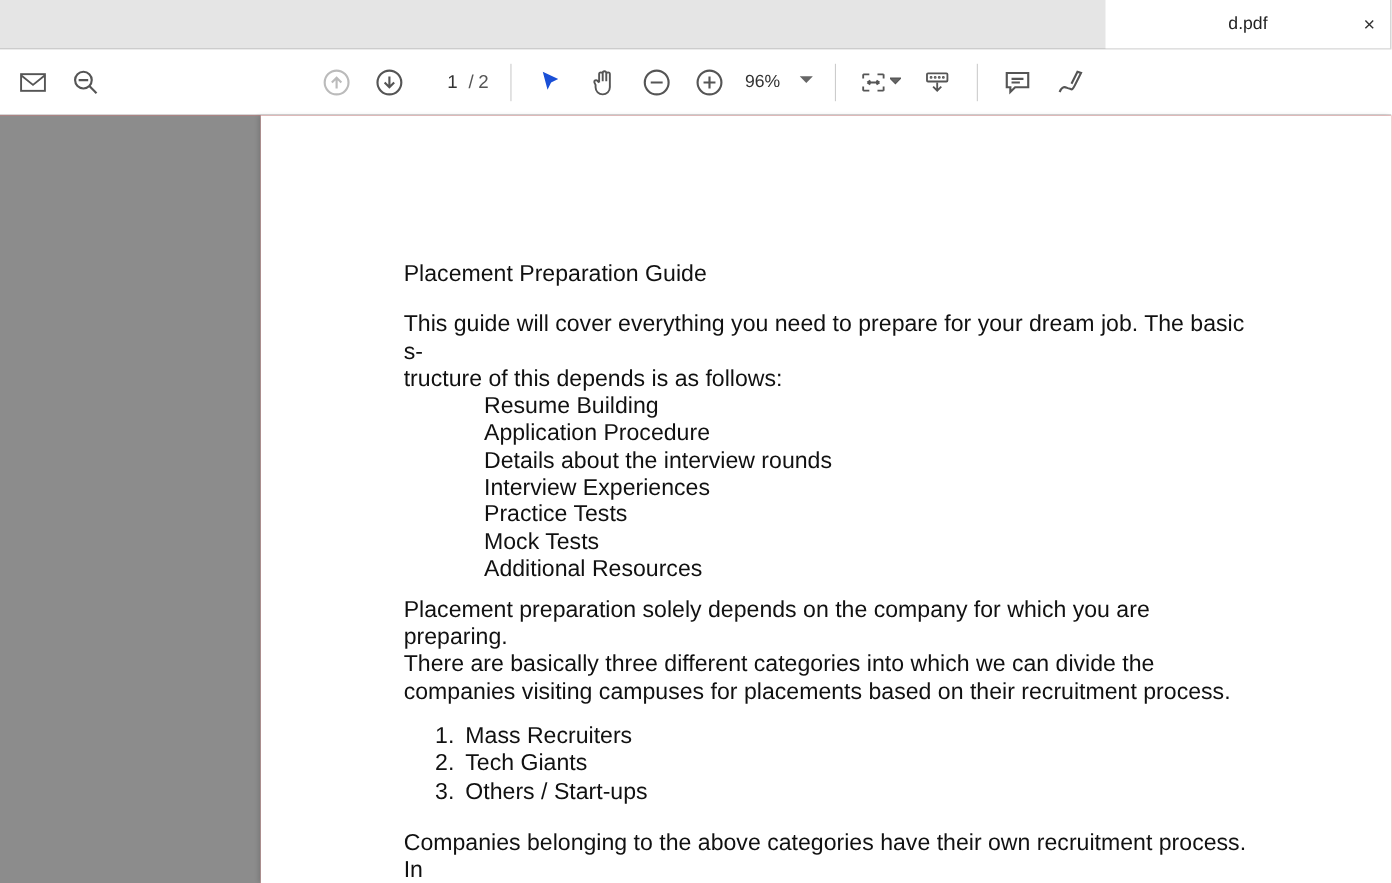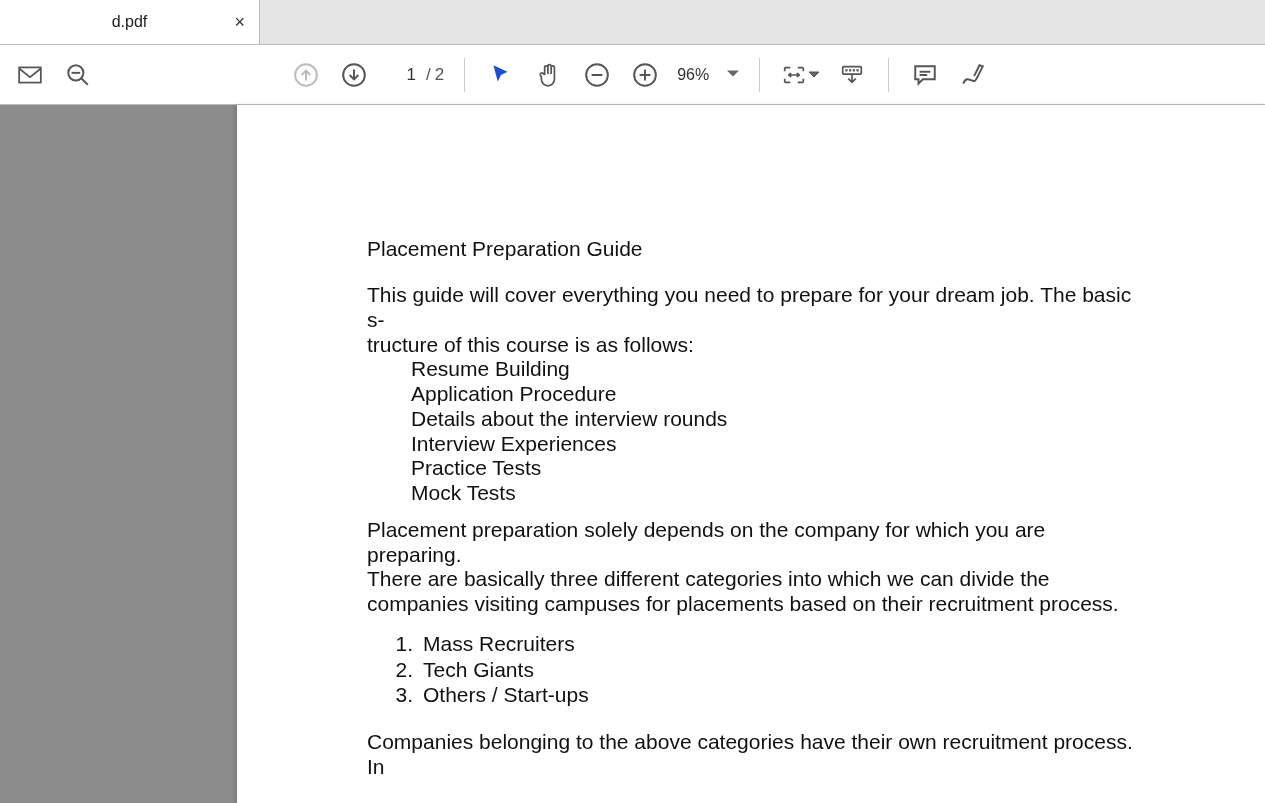--- a/index.html
+++ b/index.html
@@ -12,20 +12,21 @@
       background: #fff;
       width: 1265px;
       height: 803px;
       overflow: hidden;
     }
     .tab-bar {
       display: flex;
       height: 45px;
       background: #e5e5e5;
       border-bottom: 1px solid #bbb;
+      justify-content: flex-end;
     }
     .tab {
       display: flex;
       align-items: center;
       justify-content: center;
       background: #fff;
       width: 260px;
       height: 100%;
       border-right: 1px solid #bbb;
       position: relative;
@@ -144,20 +145,21 @@
       font-size: 21px;
       color: #111;
       line-height: 1.18;
       margin-bottom: 0;
     }
     .indent-list { margin-left: 44px; }
     .indent-list .li {
       font-size: 21px;
       color: #111;
       line-height: 1.18;
+      margin-left: 29px;
     }
     .num-list { margin-left: 10px; margin-top: 14px; margin-bottom: 22px; }
     .num-list .li {
       font-size: 21px;
       color: #111;
       line-height: 1.22;
       display: flex;
     }
     .num-list .num {
       width: 36px;
@@ -300,29 +302,30 @@
 </div>
 
 <div class="viewer">
   <div class="sidebar-gray"></div>
   <div class="page-area">
     <div class="page">
 
       <h1>Placement Preparation Guide</h1>
 
       <p>This guide will cover everything you need to prepare for your dream job. The basic s-</p>
-      <p>tructure of this course is as follows:</p>
+      <p>tructure of this depends is as follows:</p>
 
       <div class="indent-list">
         <div class="li">Resume Building</div>
         <div class="li">Application Procedure</div>
         <div class="li">Details about the interview rounds</div>
         <div class="li">Interview Experiences</div>
         <div class="li">Practice Tests</div>
         <div class="li">Mock Tests</div>
+        <div class="li">Additional Resources</div>
       </div>
 
       <p class="block2">Placement preparation solely depends on the company for which you are preparing.</p>
       <p>There are basically three different categories into which we can divide the</p>
       <p>companies visiting campuses for placements based on their recruitment process.</p>
 
       <div class="num-list">
         <div class="li">
             <span class="num">1.</span>
             <span>Mass Recruiters</span>

